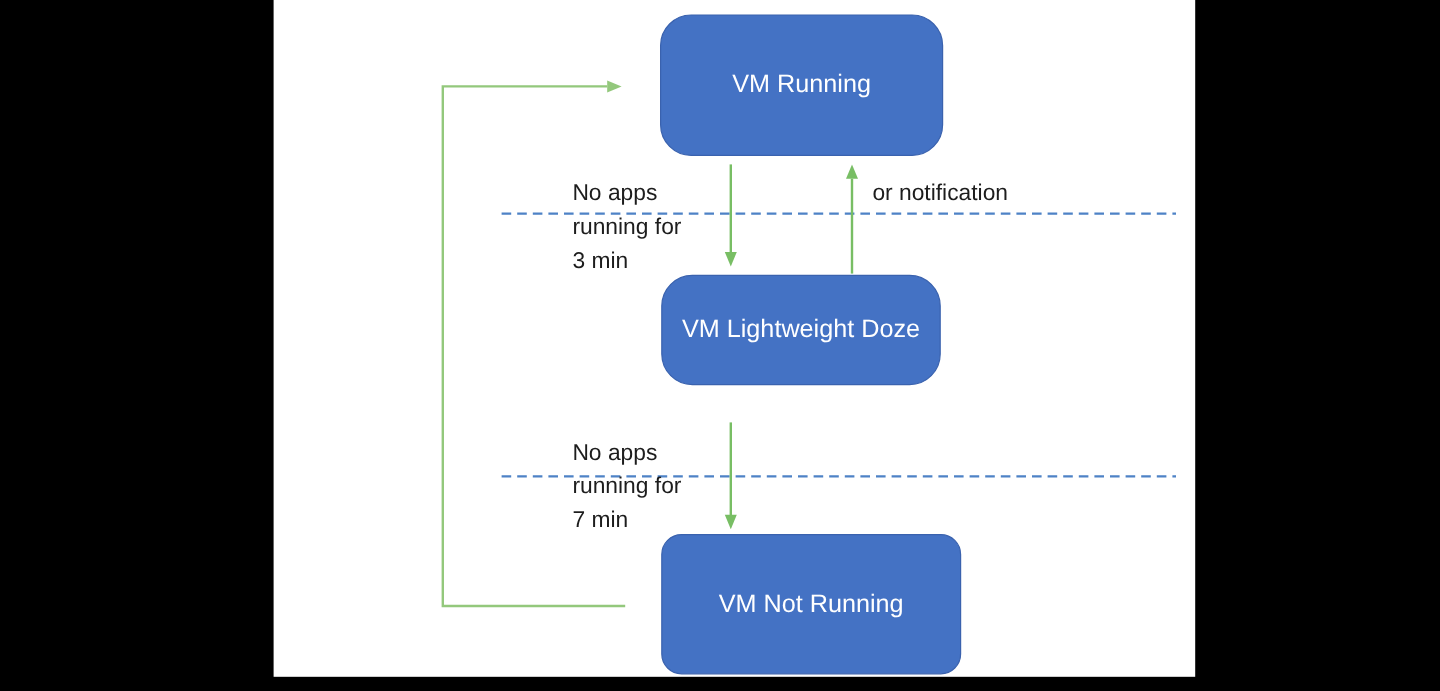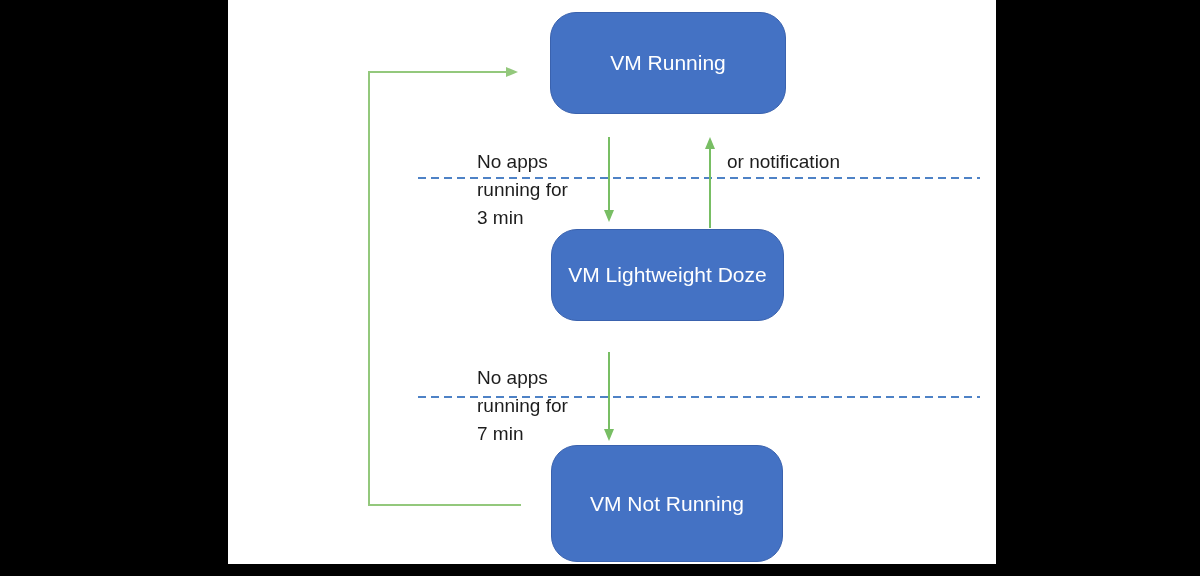--- a/index.html
+++ b/index.html
@@ -27,23 +27,23 @@
     position:absolute;
     background:var(--node-fill);
     border:1px solid var(--node-border);
     border-radius:26px;
     display:flex;align-items:center;justify-content:center;
     color:var(--node-text);
     font-size:21px;font-weight:400;
     box-sizing:border-box;
     text-align:center;
   }
-  .node-vm-running{left:550px;top:12px;width:236px;height:102px;}
+  .node-vm-running{left:550px;top:12px;width:236px;height:118px;}
   .node-vm-lightweight-doze{left:551px;top:229px;width:233px;height:92px;}
-  .node-vm-not-running{left:551px;top:445px;width:232px;height:117px;}
+  .node-vm-not-running{left:551px;top:445px;width:250px;height:117px;border-radius:17px;}
   .edge-label{
     position:absolute;
     color:var(--label-text);
     font-size:19px;line-height:28px;
     white-space:nowrap;
   }
   .edge-label span{display:block;}
   .label-no-apps-3min{left:477px;top:148px;}
   .label-user-activity{left:727px;top:148px;}
   .label-no-apps-7min{left:477px;top:364px;}

